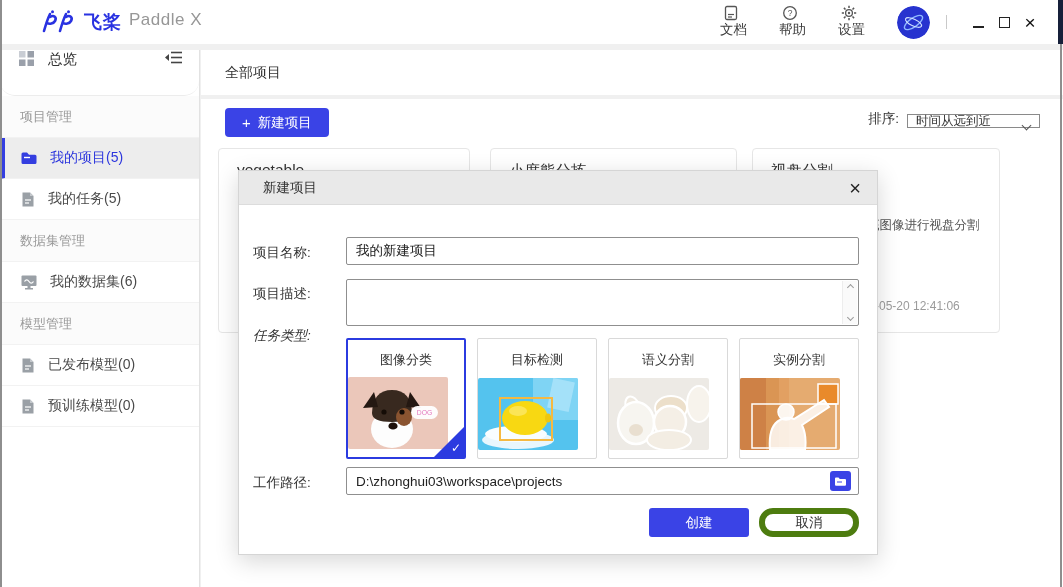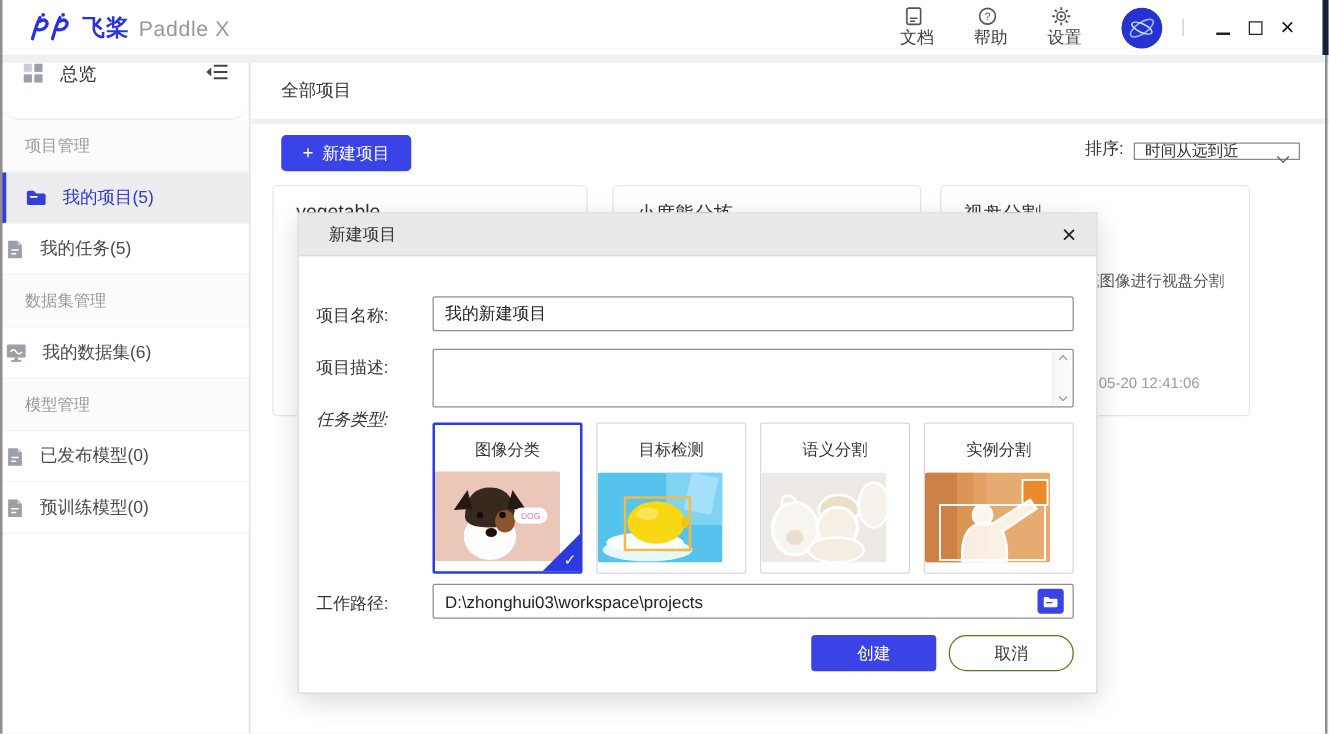--- a/index.html
+++ b/index.html
@@ -7,39 +7,39 @@
   body { font-family:"Liberation Sans","DejaVu Sans",sans-serif; background:#f0f0f0; overflow:hidden; position:relative; color:#333; }
   .screen { position:absolute; inset:0; }
 
   
   .edge-left { position:absolute; left:0; top:0; bottom:0; width:2px; background:#8e8e8e; z-index:90; }
   .edge-right-gray { position:absolute; right:1px; top:44px; bottom:0; width:2px; background:#8e8e8e; z-index:90; }
   .edge-right-navy { position:absolute; right:0; top:0; width:5px; height:44px; background:#16203a; z-index:91; }
 
   
   .topbar { position:absolute; left:0; top:0; width:1063px; height:44px; background:#fff; display:flex; align-items:center; z-index:20; }
-  .brand { display:flex; align-items:flex-end; padding-left:22px; }
+  .brand { display:flex; align-items:flex-start; padding-left:40px; }
   .brand-cn { font-size:18px; font-weight:bold; color:#2932e1; margin-left:6px; letter-spacing:1px; }
   .brand-en { font-size:17px; color:#979797; margin-left:7px; letter-spacing:.5px; }
   .topbar-right { margin-left:auto; display:flex; align-items:center; padding-right:20px; }
   .tmenu { display:flex; align-items:center; margin-right:26px; cursor:pointer;flex-direction:column; }
   .tmenu .lbl { font-size:13.5px; color:#3c3c3c; margin-left:6px; }
   .avatar { width:33px; height:33px; border-radius:50%; margin:0 16px 0 6px; }
   .vdiv { width:1px; height:14px; background:#c9c9c9; margin-right:18px; }
   .winbtn { width:26px; height:26px; display:flex; align-items:center; justify-content:center; cursor:pointer; }
   .min-glyph { width:11px; height:2px; background:#222; margin-top:9px; }
   .max-glyph { width:11px; height:11px; border:1.4px solid #222; }
   .close-glyph { font-size:19px; color:#111; line-height:1; font-weight:400; }
 
   
   .sidebar { position:absolute; left:0; top:50px; bottom:0; width:200px; background:#fff; border-right:1px solid #e2e2e2; z-index:10; }
   .side-head { height:46px; display:flex; align-items:flex-start; padding:0 16px 0 18px; border-bottom:1px solid #ececec;border-radius:15px; }
   .side-head .lbl { font-size:14.5px; color:#333; margin-left:13px; flex:1; }
   .ssec { height:42px; display:flex; align-items:center; padding-left:20px; font-size:13px; color:#999; background:#fbfbfb; border-bottom:1px solid #f2f2f2; }
-  .srow { height:41px; display:flex; align-items:center; padding-left:4px; font-size:14px; color:#4a4a4a; border-bottom:1px solid #f2f2f2; cursor:pointer; background:#fff; }
+  .srow { height:41px; display:flex; align-items:center; padding-left:20px; font-size:14px; color:#4a4a4a; border-bottom:1px solid #f2f2f2; cursor:pointer; background:#fff; }
   .srow .lbl { margin-left:12px; }
   .srow.sel { background:#ededed; border-left:5px solid #343ee0; padding-left:15px; color:#2c36dd; }
 
   
   .crumbbar { position:absolute; left:201px; top:50px; height:45px; right:0; background:#fff; display:flex; align-items:center; padding-left:24px; font-size:14px; color:#333; z-index:10; }
   .content { position:absolute; left:201px; top:99px; right:0; bottom:0; background:#fff; z-index:5; }
   .btn-new { position:absolute; left:24px; top:9px; height:29px; padding:0 17px; background:#3a43e6; color:#fff; font-size:13.5px; border:none; border-radius:4px; display:flex; align-items:center; cursor:pointer; }
   .btn-new .plus { font-size:15px; margin-right:7px; }
   .sortbox { position:absolute; right:23px; top:11px; display:flex; align-items:flex-end; }
   .sortbox .lbl { font-size:13.5px; color:#333; margin-right:8px; }
@@ -77,21 +77,21 @@
   .tcard .tlabel { text-align:center; margin-top:12px; font-size:13px; color:#333; }
   .tcard.sel .tlabel { margin-top:11px; }
   .timg { width:100px; height:72px; margin:9px auto 0; border-radius:2px; overflow:hidden; }
   .tcard.sel .timg { margin-top:8px; }
   .corner { position:absolute; right:-1px; bottom:-1px; width:0; height:0; border-left:32px solid transparent; border-bottom:32px solid #2b3be0; }
   .corner-check { position:absolute; right:3px; bottom:2px; color:#fff; font-size:12px; font-weight:bold; }
 
   .in-path { top:296px; height:28px; padding:0 34px 0 9px; }
   .pathbtn { position:absolute; left:591px; top:300px; width:21px; height:20px; background:#3a43e6; border-radius:3px; border:none; cursor:pointer; display:flex; align-items:center; justify-content:center; }
   .mfoot-create { position:absolute; left:410px; top:337px; width:100px; height:29px; background:#3a43e6; color:#fff; font-size:13.5px; border:none; border-radius:3px; cursor:pointer; }
-  .mfoot-cancel { position:absolute; left:520px; top:337px; width:100px; height:29px; background:#fff; color:#333; font-size:13.5px; border:1px solid #4d7c0f; border-radius:14px; cursor:pointer; }
+  .mfoot-cancel { position:absolute; left:520px; top:337px; width:100px; height:29px; background:#fff; color:#333; font-size:13.5px; border:6px solid #4d7c0f; border-radius:14px; cursor:pointer; }
 
   .gapband { position:absolute; left:0; top:44px; width:1063px; height:6px; background:#f0f0f0; z-index:15; }
   .gapband2 { position:absolute; left:201px; top:95px; right:0; height:4px; background:#f0f0f0; z-index:15; }
 </style>
 </head>
 <body>
 
 <div class="screen">
 
   <div class="topbar">

